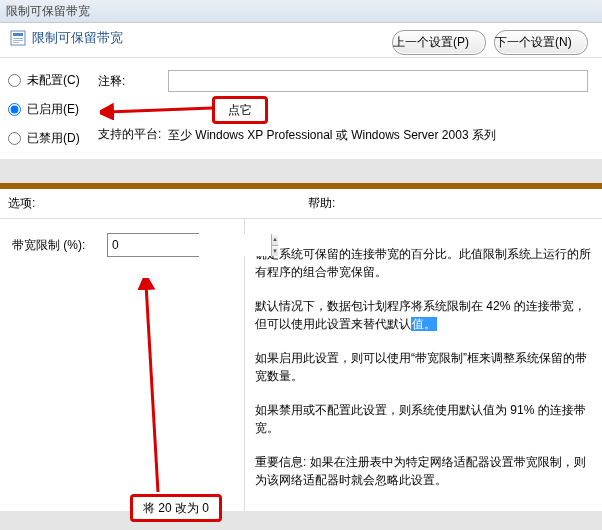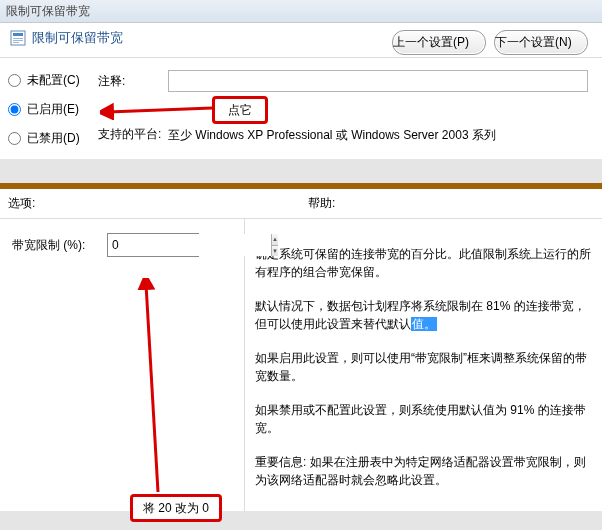--- a/index.html
+++ b/index.html
@@ -111,21 +111,21 @@
         <div class="spinner-btns">
           <div class="spin">▲</div>
           <div class="spin">▼</div>
         </div>
       </div>
     </div>
   </div>
   <div class="lower-right">
     <p class="help-p">确定系统可保留的连接带宽的百分比。此值限制系统上运行的所有程序的组合带宽保留。</p>
     <p class="help-p">
-      <span>默认情况下，数据包计划程序将系统限制在 81% 的连接带宽，但可以使用此设置来替代默认</span><span class="hl">值。</span>
+      <span>默认情况下，数据包计划程序将系统限制在 42% 的连接带宽，但可以使用此设置来替代默认</span><span class="hl">值。</span>
     </p>
     <p class="help-p">如果启用此设置，则可以使用“带宽限制”框来调整系统保留的带宽数量。</p>
     <p class="help-p">如果禁用或不配置此设置，则系统使用默认值为 91% 的连接带宽。</p>
     <p class="help-p">重要信息: 如果在注册表中为特定网络适配器设置带宽限制，则为该网络适配器时就会忽略此设置。</p>
   </div>
 </div>
 
 <svg class="arrow-svg" style="left:100px;top:96px" width="120" height="24">
   <defs>
         <marker id="ah1" markerWidth="8" markerHeight="8" refX="2" refY="3" orient="auto">

